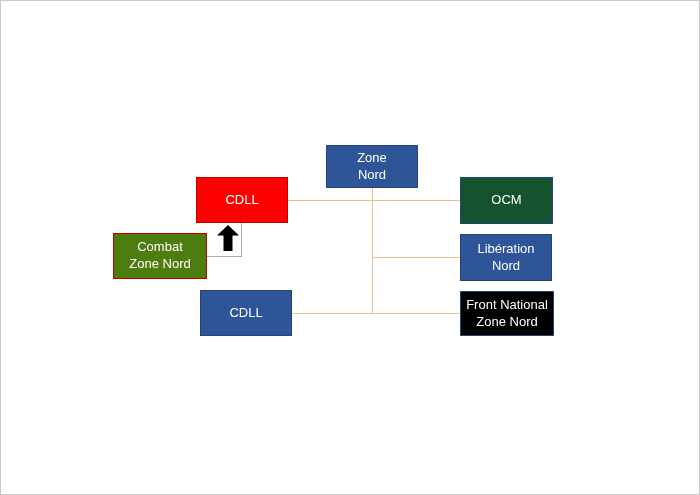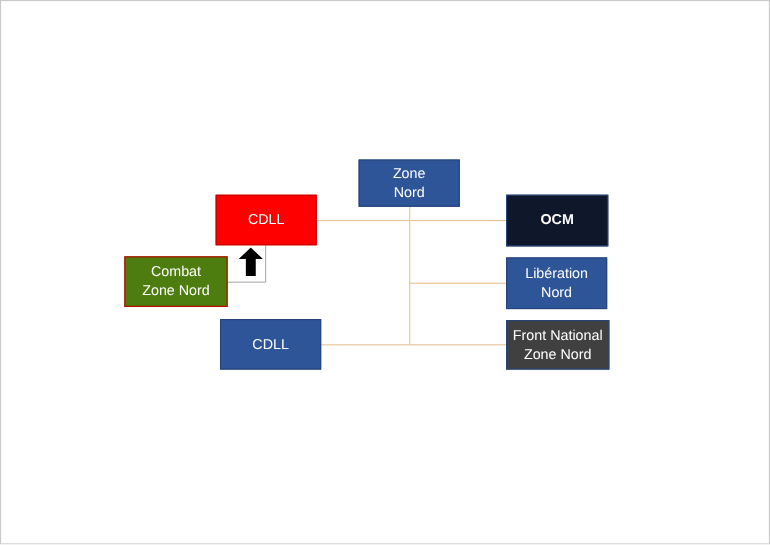--- a/index.html
+++ b/index.html
@@ -98,27 +98,27 @@
 
   <div class="node red" id="combat-zone-nord" style="background-color: #4d7c0f;">
     <span class="label">Combat
 Zone Nord</span>
   </div>
 
   <div class="node blue" id="cdll" style="background-color: rgb(46, 85, 151);">
     <span class="label">CDLL</span>
   </div>
 
-  <div class="node blue" id="ocm" style="background-color: #0f172a; font-weight: bold;">
+  <div class="node blue" id="ocm" style="background-color: #14532d;">
     <span class="label">OCM</span>
   </div>
 
   <div class="node blue" id="liberation-nord" style="background-color: rgb(46, 85, 151);">
     <span class="label">Libération
 Nord</span>
   </div>
 
-  <div class="node blue" id="front-national" style="background-color: #404040;">
+  <div class="node blue" id="front-national" style="background-color: #000000;">
     <span class="label">Front National
 Zone Nord</span>
   </div>
 
 </div>
 
 </body></html>

